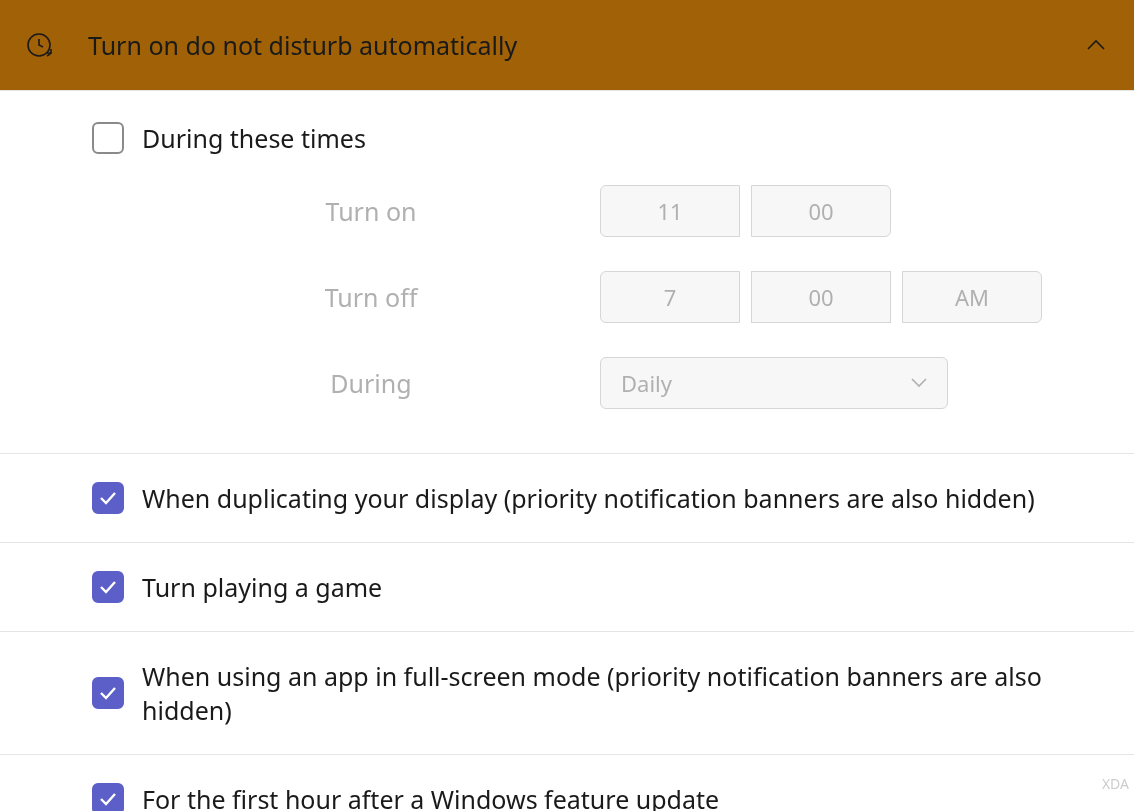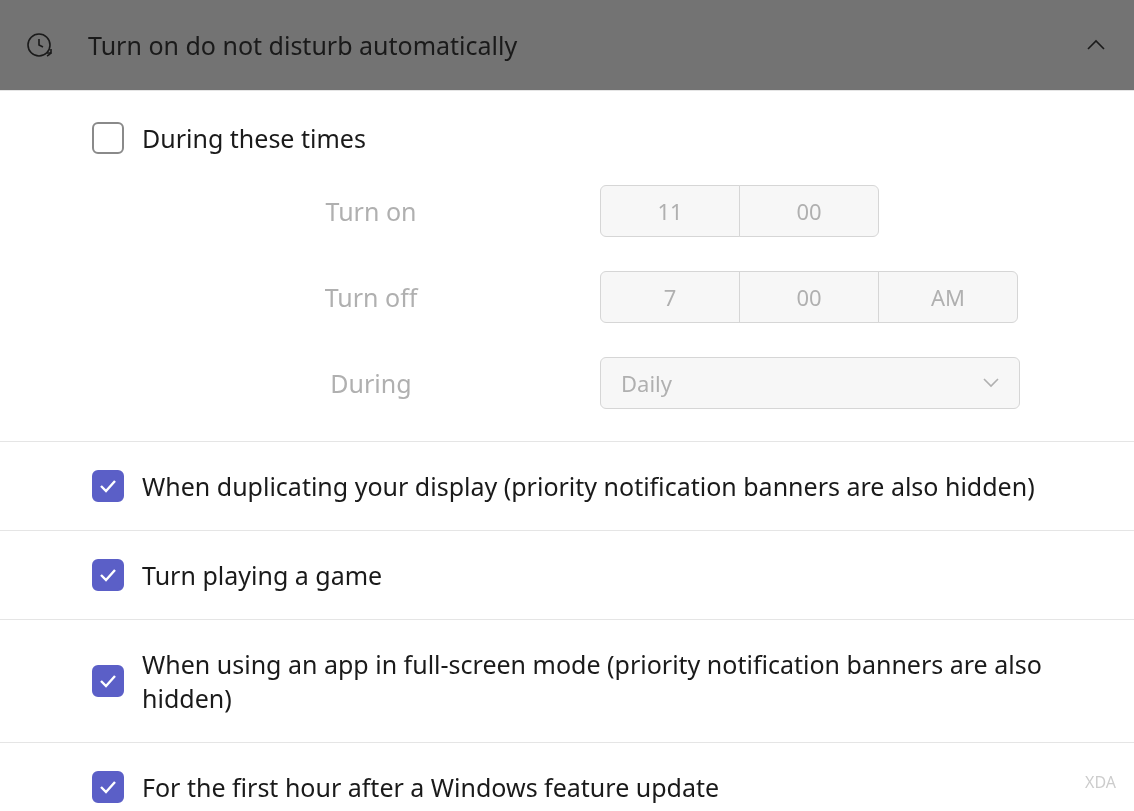--- a/index.html
+++ b/index.html
@@ -7,21 +7,21 @@
       font-family: "Segoe UI", system-ui, -apple-system, sans-serif;
       font-size: 16px;
       color: #1a1a1a;
       background: #fff;
       width: 1134px;
     }
     .header {
       display: flex;
       align-items: center;
       padding: 28px 24px 28px 24px;
-      background: #737373;
+      background: #a16207;
       border-bottom: 1px solid #e5e5e5;
     }
     .header-icon {
       width: 30px;
       height: 30px;
       margin-right: 34px;
       display: flex;
       align-items: center;
       justify-content: center;
       flex-shrink: 0;
@@ -36,21 +36,21 @@
       width: 28px;
       height: 28px;
       display: flex;
       align-items: center;
       justify-content: center;
     }
     .content {
       background: #fff;
     }
     .section-times {
-      padding: 30px 0 32px 92px;
+      padding: 30px 0 44px 92px;
       border-bottom: 1px solid #e5e5e5;
     }
     .row {
       display: flex;
       align-items: center;
     }
     .checkbox {
       width: 32px;
       height: 32px;
       border: 2px solid #8a8a8a;
@@ -85,66 +85,66 @@
     }
     .time-row:last-child { margin-bottom: 0; }
     .time-label {
       font-size: 25px;
       color: #b0b0b0;
       width: 458px;
       flex-shrink: 0;
     }
     .time-inputs {
       display: flex;
-      gap: 0;
+      gap: 12px;
     }
     .time-box {
       width: 140px;
       height: 52px;
       border: 1px solid #d6d6d6;
       background: #f7f7f7;
       display: flex;
       align-items: center;
       justify-content: center;
       font-size: 22px;
       color: #b0b0b0;
       border-radius: 6px;
     }
     .time-box + .time-box {
       margin-left: -1px;
       border-radius: 0;
     }
     .time-box:first-child { border-radius: 6px 0 0 6px; }
     .time-box:last-child  { border-radius: 0 6px 6px 0; }
     .select-box {
-      width: 420px;
+      width: 348px;
       height: 52px;
       border: 1px solid #d6d6d6;
       border-radius: 6px;
       background: #f7f7f7;
       display: flex;
       align-items: center;
       padding: 0 20px;
       color: #b0b0b0;
       font-size: 22px;
       justify-content: space-between;
     }
     .option-row {
       display: flex;
       align-items: center;
       padding: 27px 0 27px 92px;
       border-bottom: 1px solid #e5e5e5;
     }
     .option-row:last-child { border-bottom: none; }
     .watermark {
       position: fixed;
-      right: 18px;
+      right: 5px;
       bottom: 18px;
       opacity: 0.5;
-      font-size: 16px;
+      font-size: 14px;
       color: #999;
       pointer-events: none;
     }
   </style>
 </head>
 <body>
 
 <div class="header">
   <span class="header-icon">
     <svg width="28" height="28" viewBox="0 0 28 28" fill="none" stroke="#1a1a1a" stroke-width="1.6">

